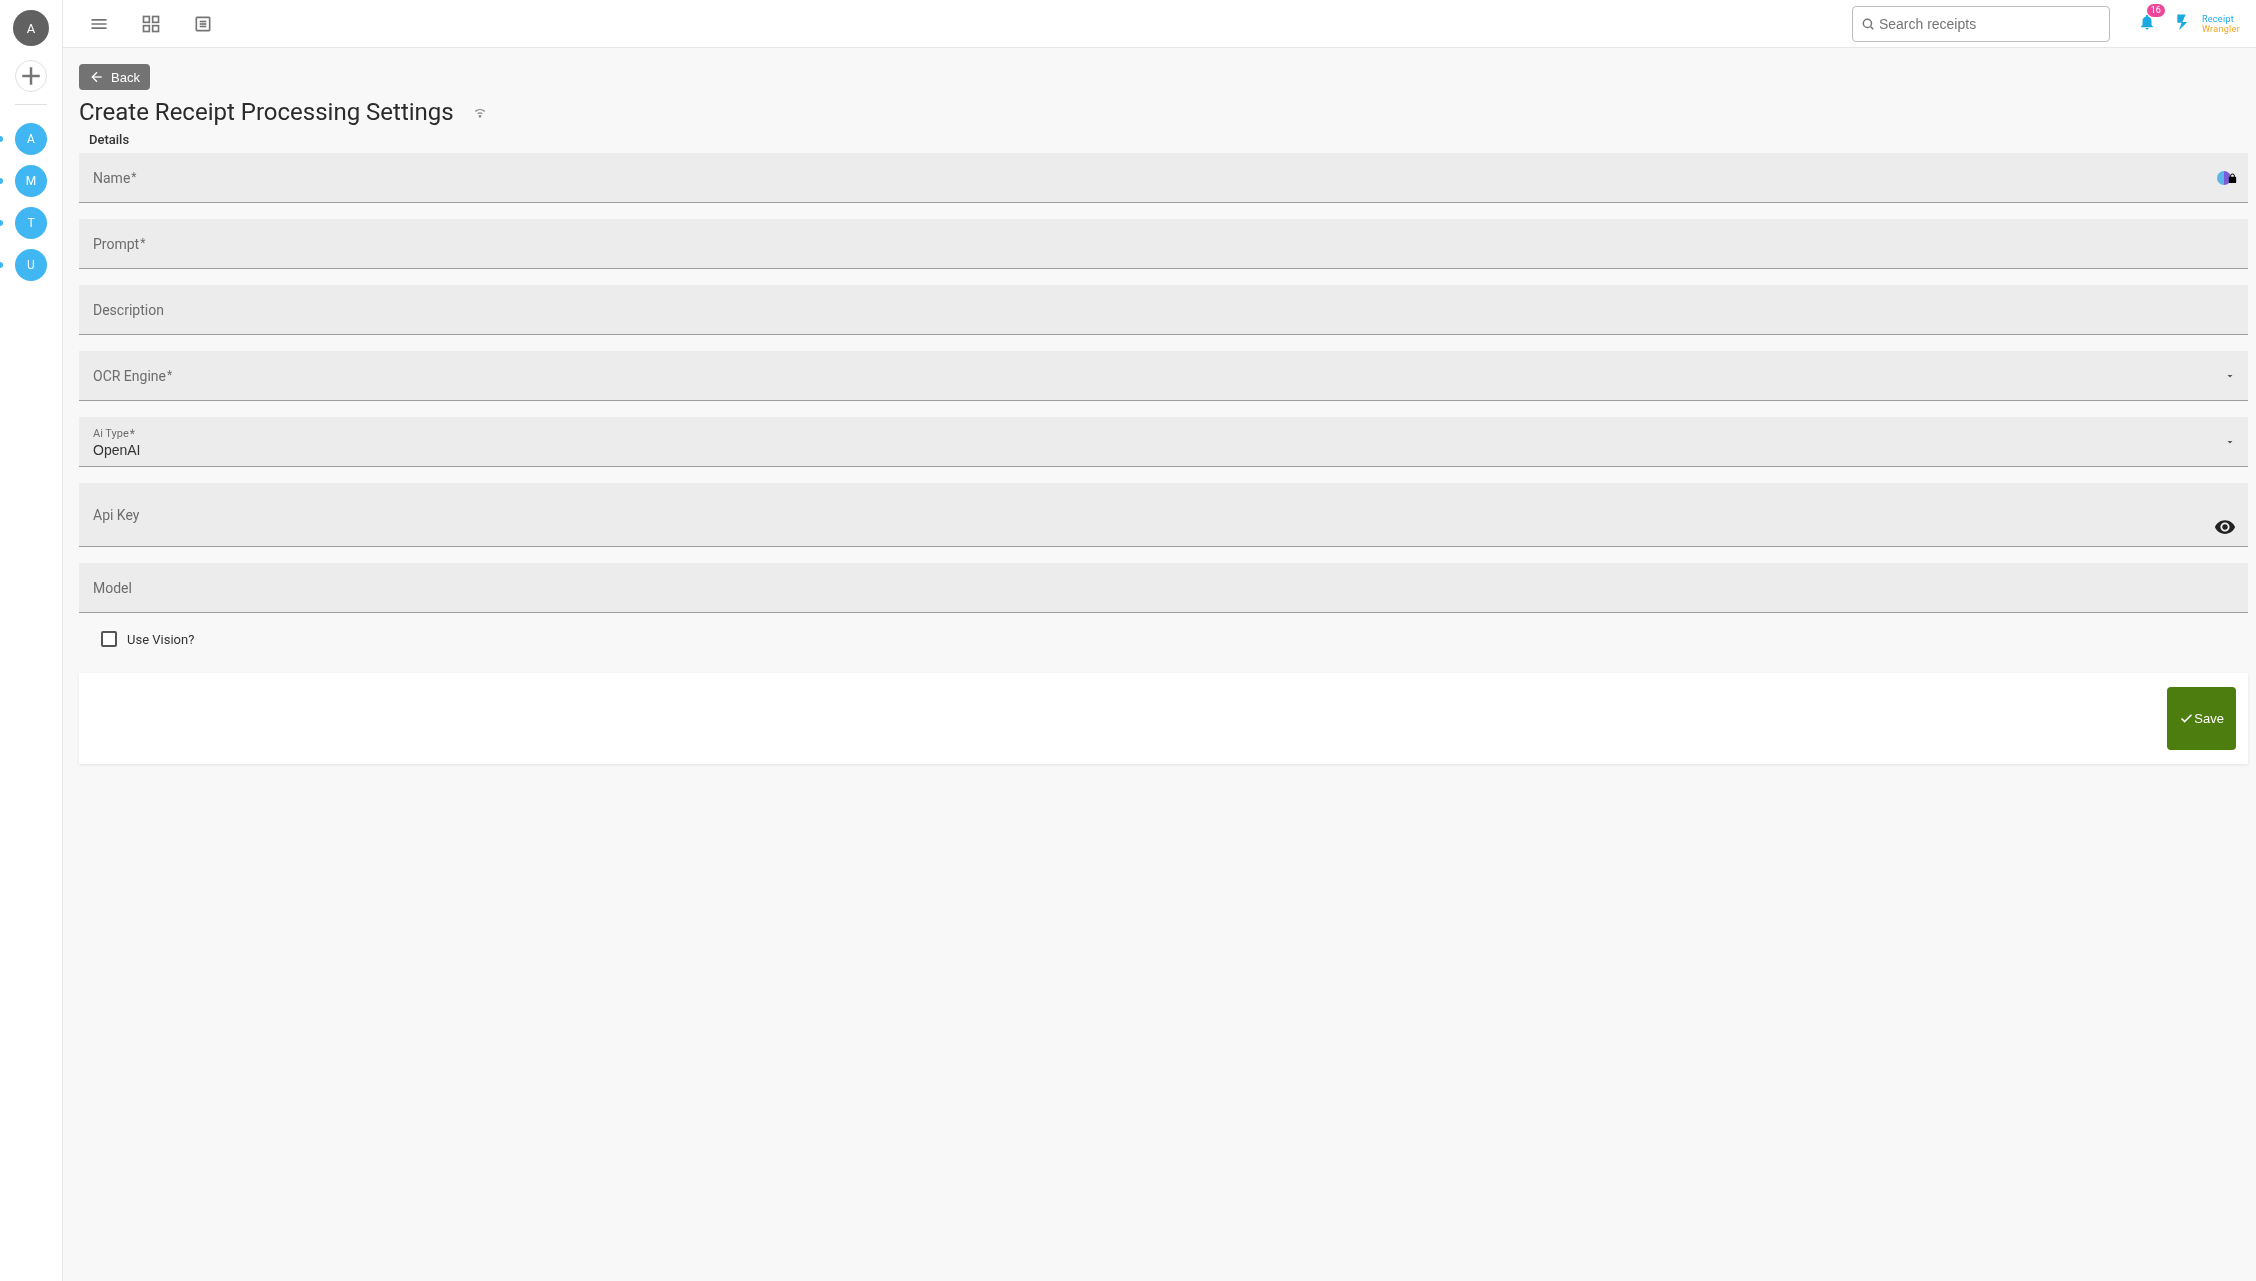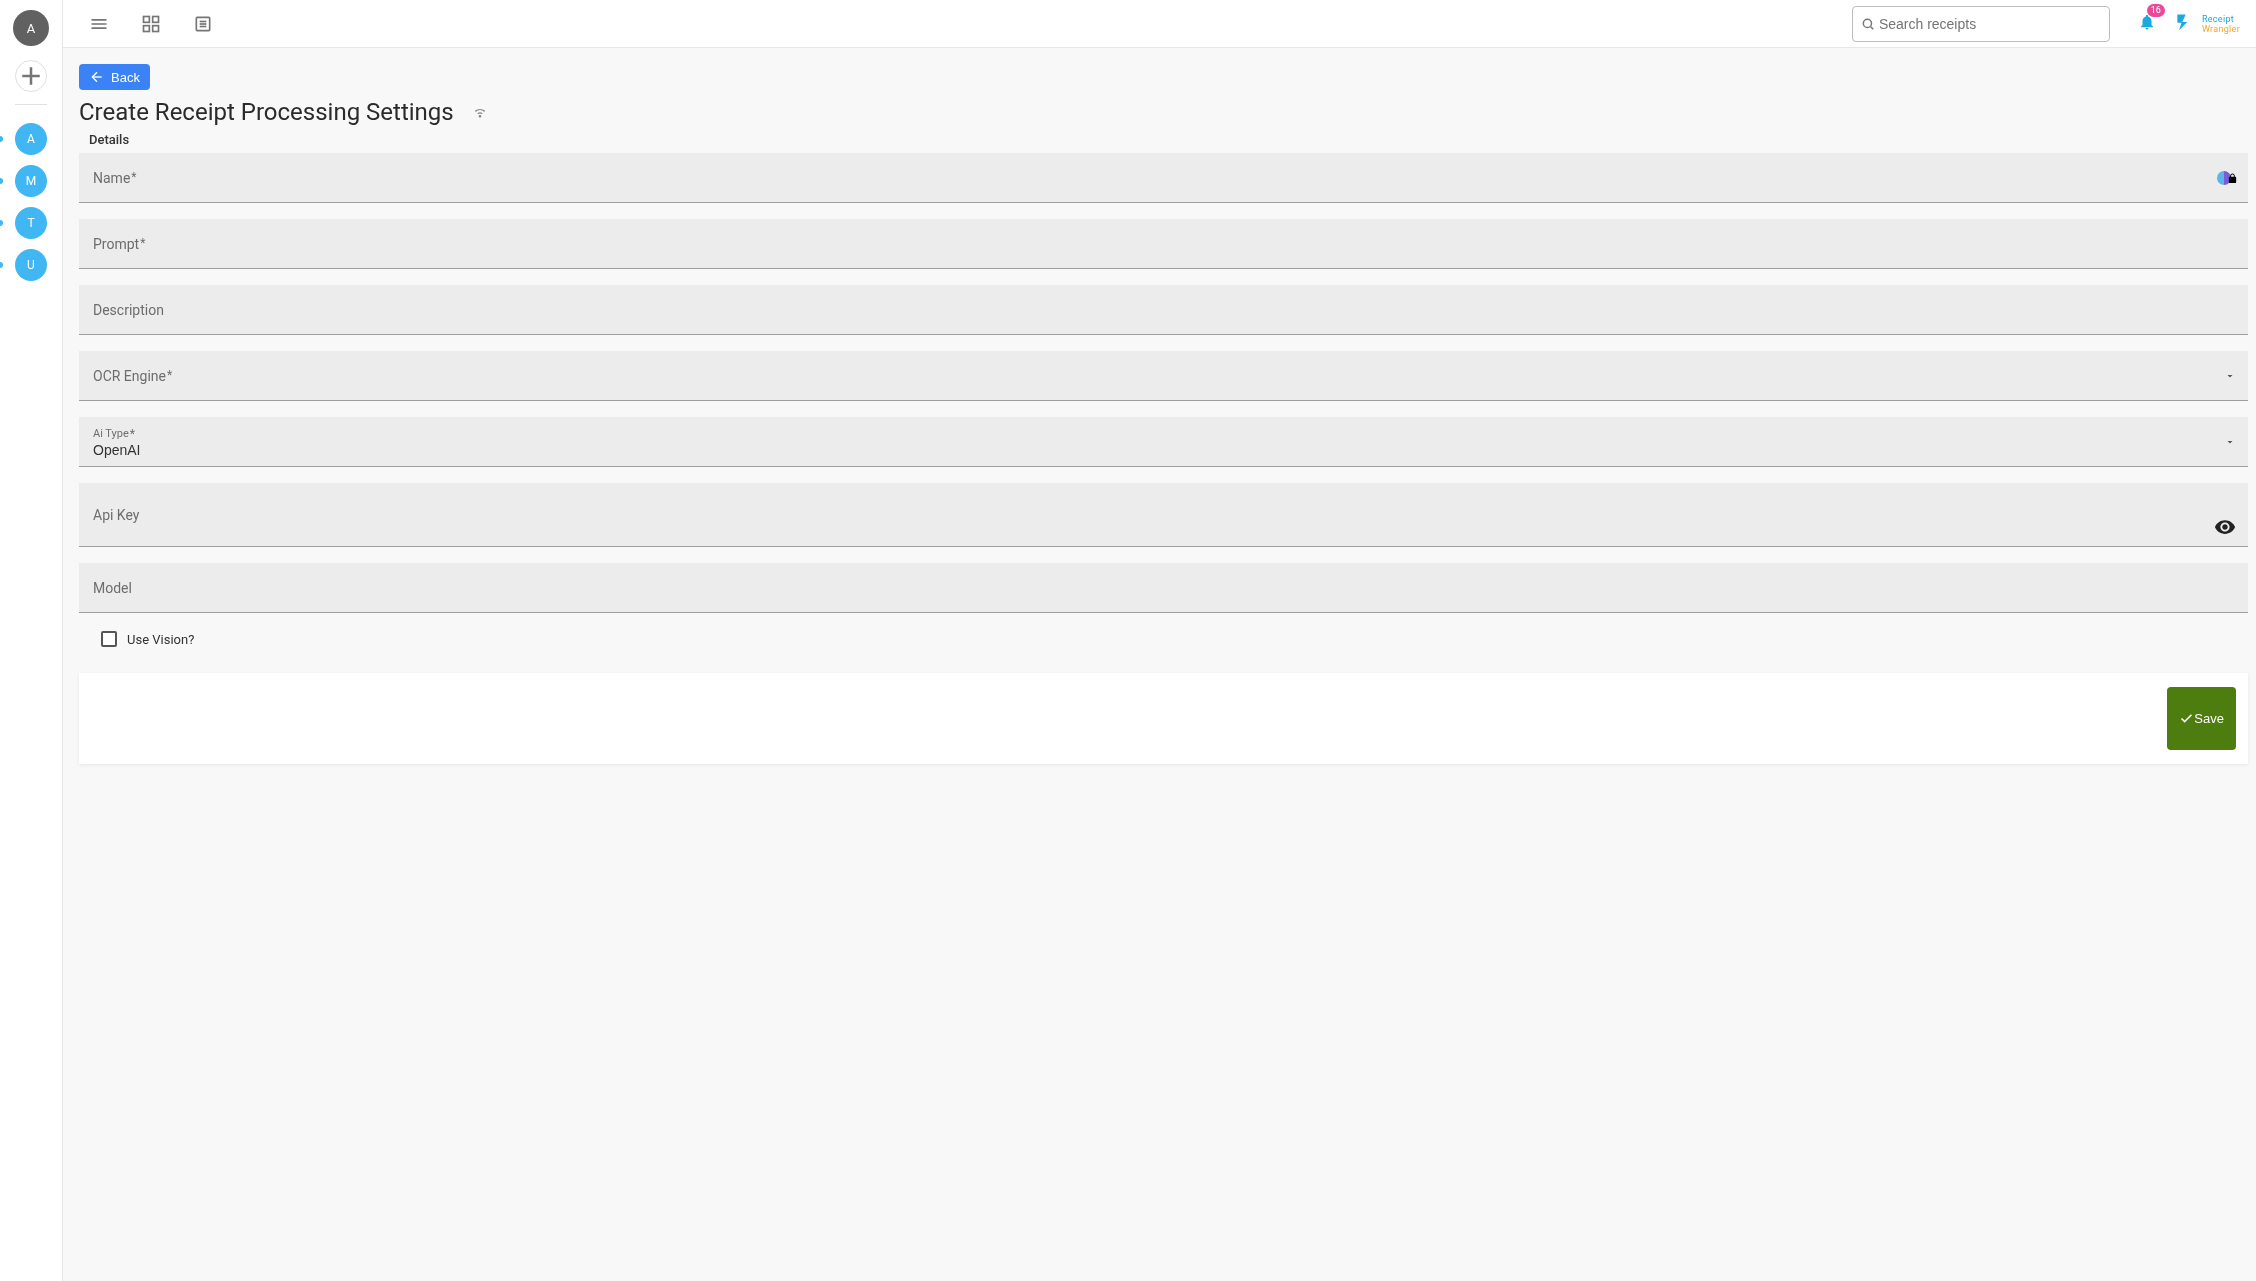--- a/index.html
+++ b/index.html
@@ -90,21 +90,21 @@
   .logo-text-top { color: #1ba9e1; letter-spacing: 0.3px; }
   .logo-text-bot { color: #f5a623; letter-spacing: 0.3px; }
 
   
   .content {
     flex: 1; overflow: auto; background: #f8f8f8;
     padding: 16px 8px 16px 16px;
   }
   .back-btn {
     display: inline-flex; align-items: center; gap: 6px;
-    background: #3b82f6; color: #fff; border: none; border-radius: 4px;
+    background: #737373; color: #fff; border: none; border-radius: 4px;
     padding: 5px 10px; font-size: 13px; cursor: pointer;
     margin-bottom: 8px;
   }
   .back-btn svg { width: 16px; height: 16px; }
   .page-title-row { display: flex; align-items: center; gap: 18px; margin-bottom: 6px; }
   .page-title { font-size: 24px; font-weight: 400; color: #2b2b2b; }
   .wifi-icon svg { width: 16px; height: 16px; color: #888; }
 
   .section-title { font-size: 13px; font-weight: 500; color: #333; margin: 4px 0 6px 10px; }
 

